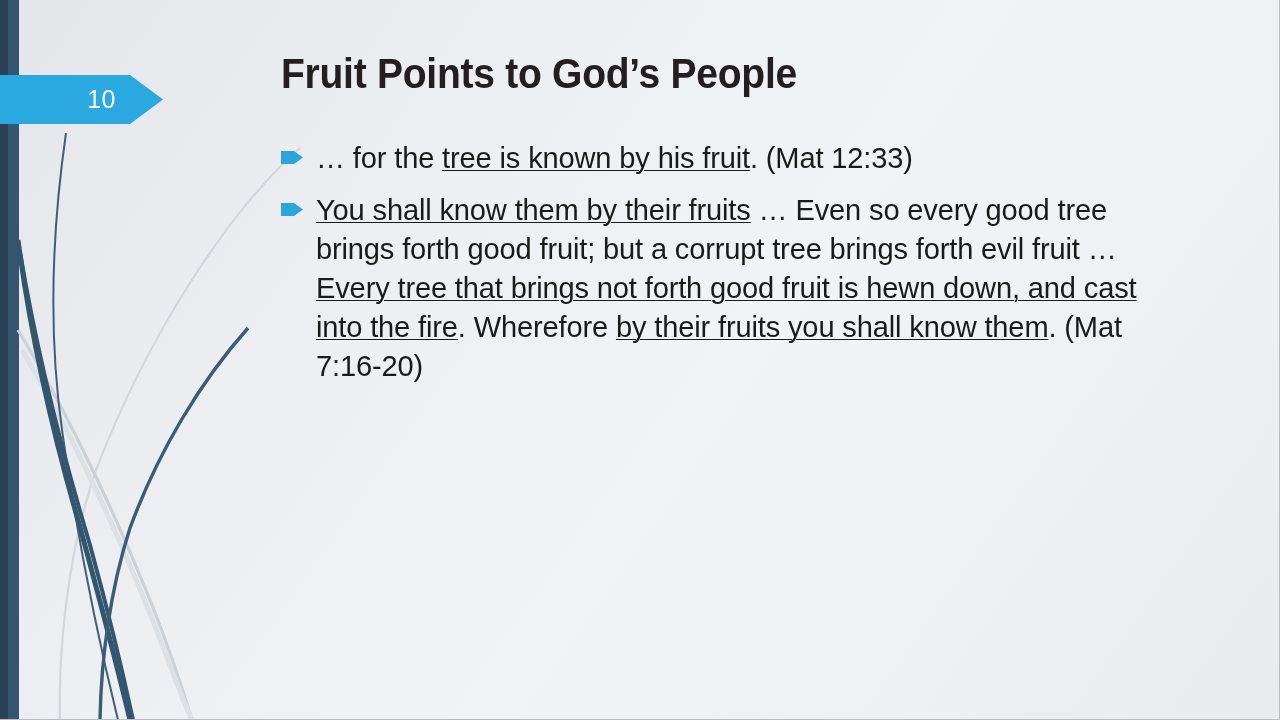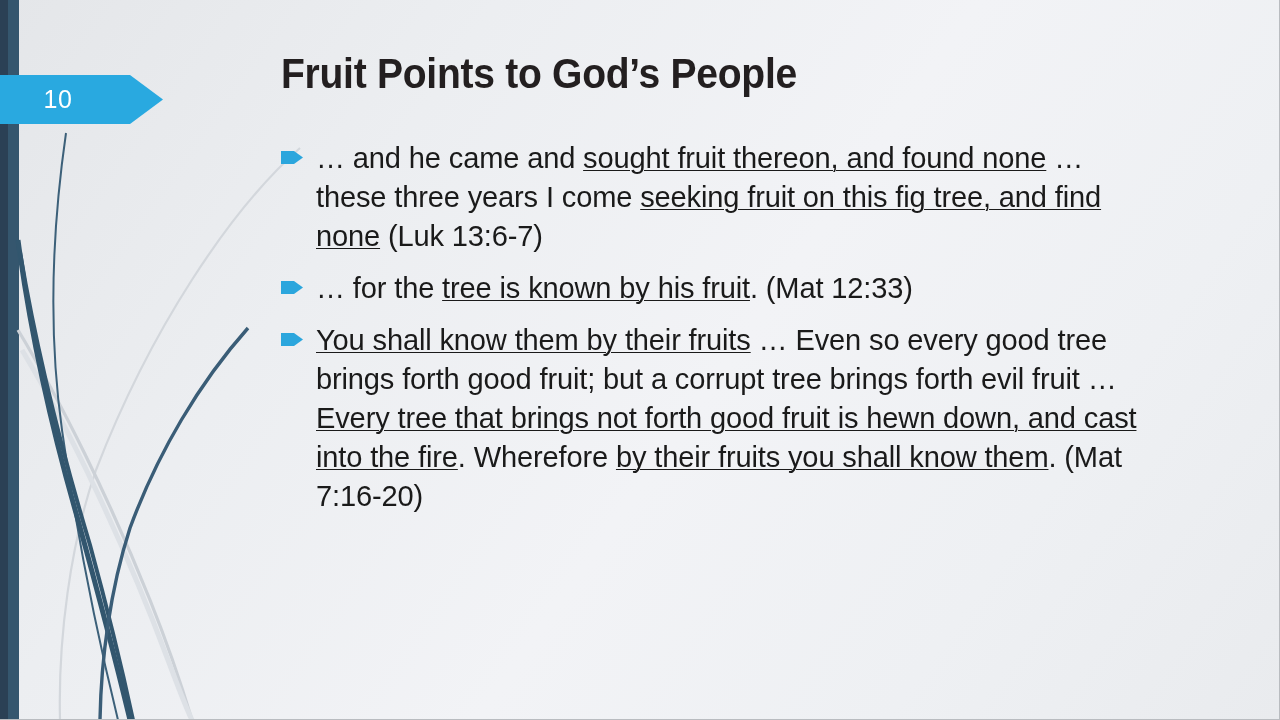--- a/index.html
+++ b/index.html
@@ -56,21 +56,21 @@
     -webkit-clip-path: polygon(0 0, 130px 0, 163px 50%, 130px 100%, 0 100%);
     clip-path: polygon(0 0, 130px 0, 163px 50%, 130px 100%, 0 100%);
   }
   .banner-num {
     position: absolute;
     left: 0;
     top: 0;
     width: 130px;
     height: 49px;
     line-height: 49px;
-    text-align: center;
+    text-align: right;
     padding-right: 14px;
     box-sizing: border-box;
     color: #ffffff;
     font-size: 25px;
     font-weight: 300;
     letter-spacing: 0.5px;
   }
 
   
   .title {
@@ -152,24 +152,20 @@
 
   <div class="banner">
     <div class="banner-shape"></div>
     <div class="banner-num">10</div>
   </div>
 
   <div class="title">Fruit Points to God’s People</div>
 
   <div class="body">
 
-    <div class="bullet-row">
-      <span class="bullet-marker"></span>
-      <span class="bullet-text"><span>… and he came and </span><u>sought fruit thereon, and found none</u><span> … these three years I come </span><u>seeking fruit on this fig tree, and find none</u><span>  (Luk 13:6-7)</span></span>
-    </div>
 
     <div class="bullet-row">
       <span class="bullet-marker"></span>
       <span class="bullet-text"><span>… for the </span><u>tree is known by his fruit</u><span>.  (Mat 12:33)</span></span>
     </div>
 
 
     <div class="bullet-row">
       <span class="bullet-marker"></span>
       <span class="bullet-text"><u>You shall know them by their fruits</u><span> … Even so every good tree brings forth good fruit; but a corrupt tree brings forth evil fruit … </span><u>Every tree that brings not forth good fruit is hewn down, and cast into the fire</u><span>. Wherefore </span><u>by their fruits you shall know them</u><span>. (Mat 7:16-20)</span></span>

